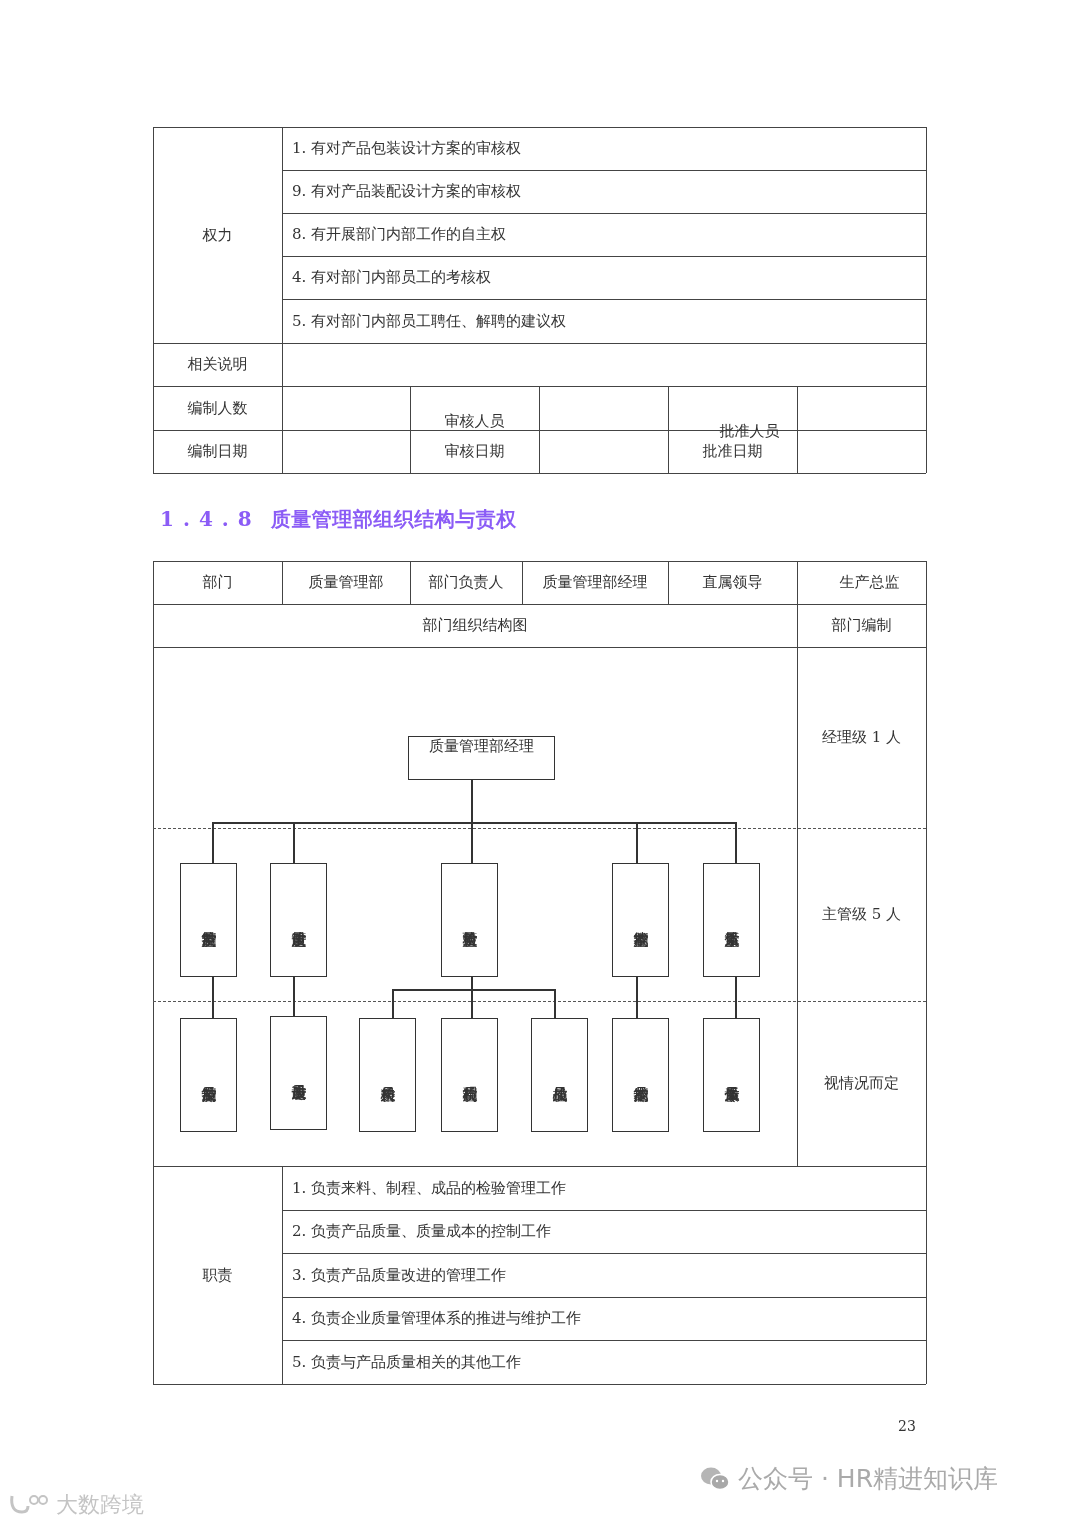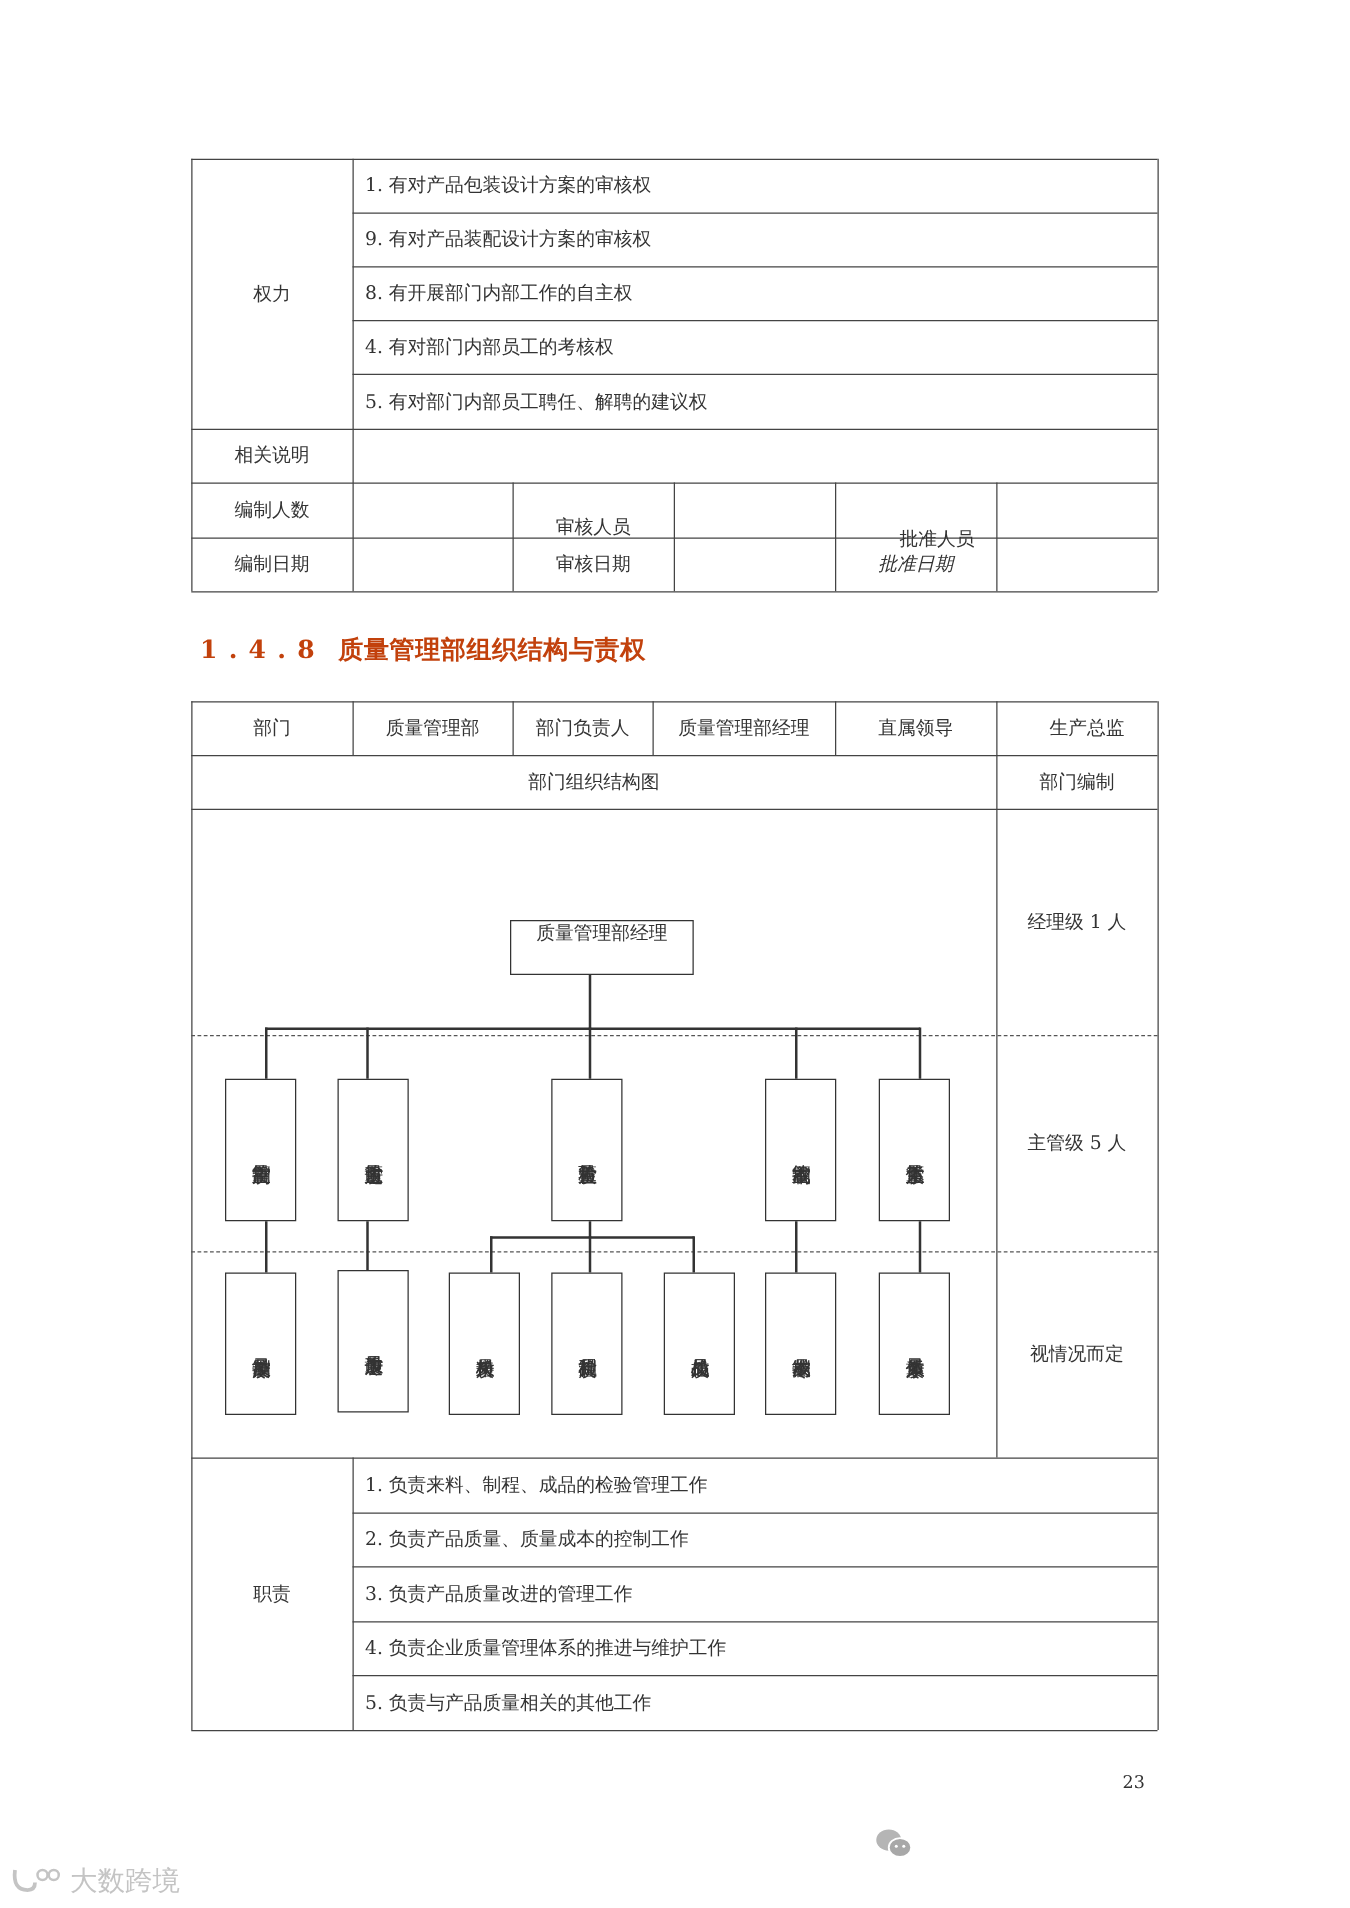--- a/index.html
+++ b/index.html
@@ -3,21 +3,21 @@
 <meta charset="utf-8">
 <style>
   html, body { margin:0; padding:0; }
   body { width:1080px; height:1526px; background:#fff; position:relative; overflow:hidden;
     font-family:"DejaVu Serif","Liberation Serif",serif; color:#222; }
   .hl { position:absolute; height:0; border-top:1.5px solid #444; }
   .vl { position:absolute; width:0; border-left:1.5px solid #444; }
   .dl { position:absolute; height:0; border-top:1.5px dashed #555; }
   .cell { position:absolute; display:flex; align-items:center; justify-content:center; font-size:15px; color:#333; box-sizing:border-box; }
   .cell.left { justify-content:flex-start; padding-left:10px; }
-  .heading { position:absolute; left:160px; top:506px; font-size:20px; font-weight:bold; font-family:"DejaVu Sans","Liberation Sans",sans-serif; color:#c2410c; letter-spacing:0.5px; }
+  .heading { position:absolute; left:160px; top:506px; font-size:20px; font-weight:bold; font-family:"DejaVu Sans","Liberation Sans",sans-serif; color:#8b5cf6; letter-spacing:0.5px; }
   .heading .num { letter-spacing:9px; margin-right:10px; font-family:"DejaVu Serif",serif; }
   .box { position:absolute; border:1.5px solid #333; box-sizing:border-box; background:#fff; }
   .vtext { display:flex; flex-direction:column; align-items:center; font-size:15px; line-height:17px; color:#333; padding-top:1px; }
   .conn { position:absolute; background:#333; }
   .pagenum { position:absolute; left:898px; top:1418px; font-size:14px; color:#333; }
   .wm { position:absolute; font-family:"DejaVu Sans","Liberation Sans",sans-serif; color:#aaa; }
 </style>
 </head>
 <body>
 
@@ -55,21 +55,21 @@
   <div class="cell" style="left:282px;top:386px;width:128px;height:44px;"></div>
   <div class="cell" style="left:410px;top:386px;width:129px;height:44px;margin-top:13px;">审核人员</div>
   <div class="cell" style="left:539px;top:386px;width:129px;height:44px;"></div>
   <div class="cell" style="left:668px;top:409px;width:129px;height:44px;padding-left:34px;">批准人员</div>
   <div class="cell" style="left:797px;top:386px;width:129px;height:44px;"></div>
 
   <div class="cell" style="left:153px;top:430px;width:129px;height:43px;">编制日期</div>
   <div class="cell" style="left:282px;top:430px;width:128px;height:43px;"></div>
   <div class="cell" style="left:410px;top:430px;width:129px;height:43px;">审核日期</div>
   <div class="cell" style="left:539px;top:430px;width:129px;height:43px;"></div>
-  <div class="cell" style="left:668px;top:430px;width:129px;height:43px;font-style:italic;">批准日期</div>
+  <div class="cell" style="left:668px;top:430px;width:129px;height:43px;">批准日期</div>
   <div class="cell" style="left:797px;top:430px;width:129px;height:43px;"></div>
 </div>
 
 <div class="heading">
   <span class="num">1.4.8</span><span>质量管理部组织结构与责权</span>
 </div>
 
 <div>
   <div class="hl" style="left:153px;width:773px;top:561px;"></div>
   <div class="hl" style="left:153px;width:773px;top:604px;"></div>
@@ -180,20 +180,21 @@
 
 <div class="pagenum">23</div>
 
 <div class="wm" style="left:700px;top:1462px;font-size:25px;display:flex;align-items:center;">
   <svg width="30" height="26" viewBox="0 0 30 26" style="margin-right:8px;">
     <ellipse cx="11" cy="10" rx="10" ry="8.5" fill="#b5b5b5"></ellipse>
     <ellipse cx="20" cy="16" rx="9" ry="7.5" fill="#a8a8a8" stroke="#fff" stroke-width="1.5"></ellipse>
     <circle cx="17" cy="15" r="1.2" fill="#fff"></circle>
       <circle cx="23" cy="15" r="1.2" fill="#fff"></circle>
   </svg>
+  <span>公众号 · HR精进知识库</span>
 </div>
 <div class="wm" style="left:8px;top:1490px;font-size:22px;display:flex;align-items:center;color:#c4c4c4;">
   <svg width="44" height="26" viewBox="0 0 44 26" style="margin-right:4px;">
     <path d="M4 4 Q2 20 14 20 Q20 20 20 14" fill="none" stroke="#c4c4c4" stroke-width="3"></path>
     <circle cx="26" cy="8" r="4" fill="none" stroke="#c4c4c4" stroke-width="2"></circle>
     <circle cx="35" cy="8" r="4" fill="none" stroke="#c4c4c4" stroke-width="2"></circle>
   </svg>
   <span>大数跨境</span>
 </div>
 

